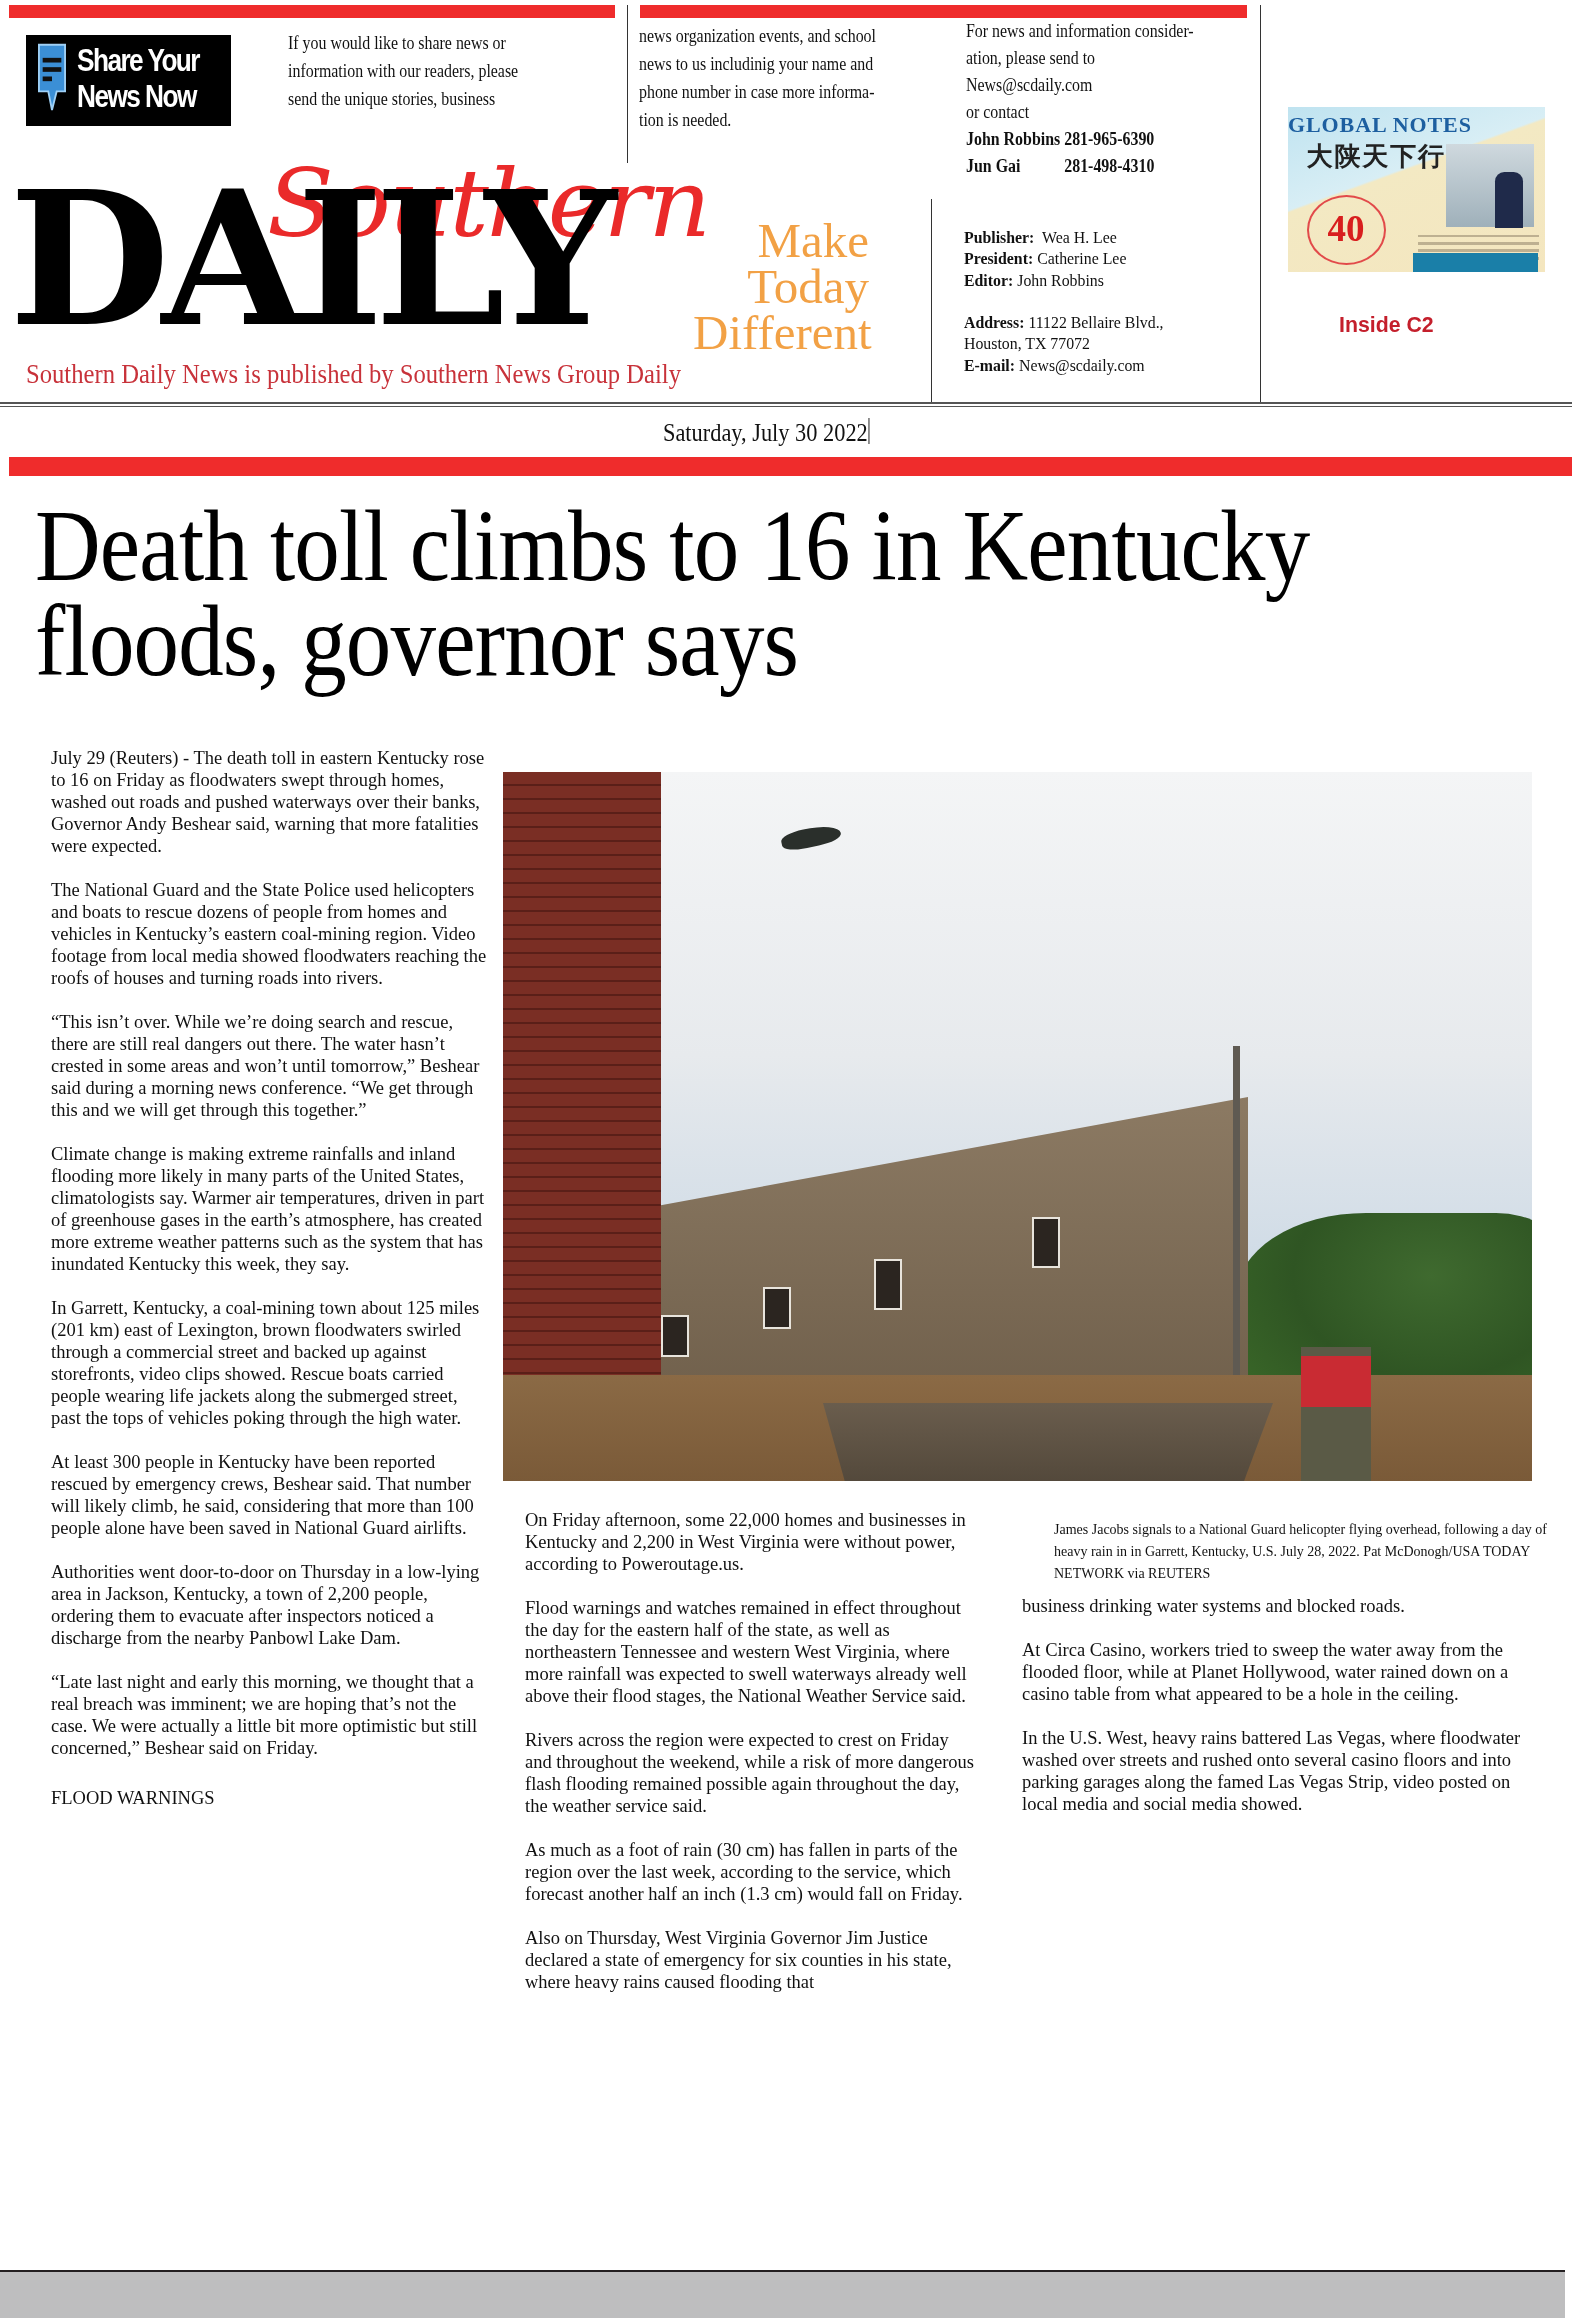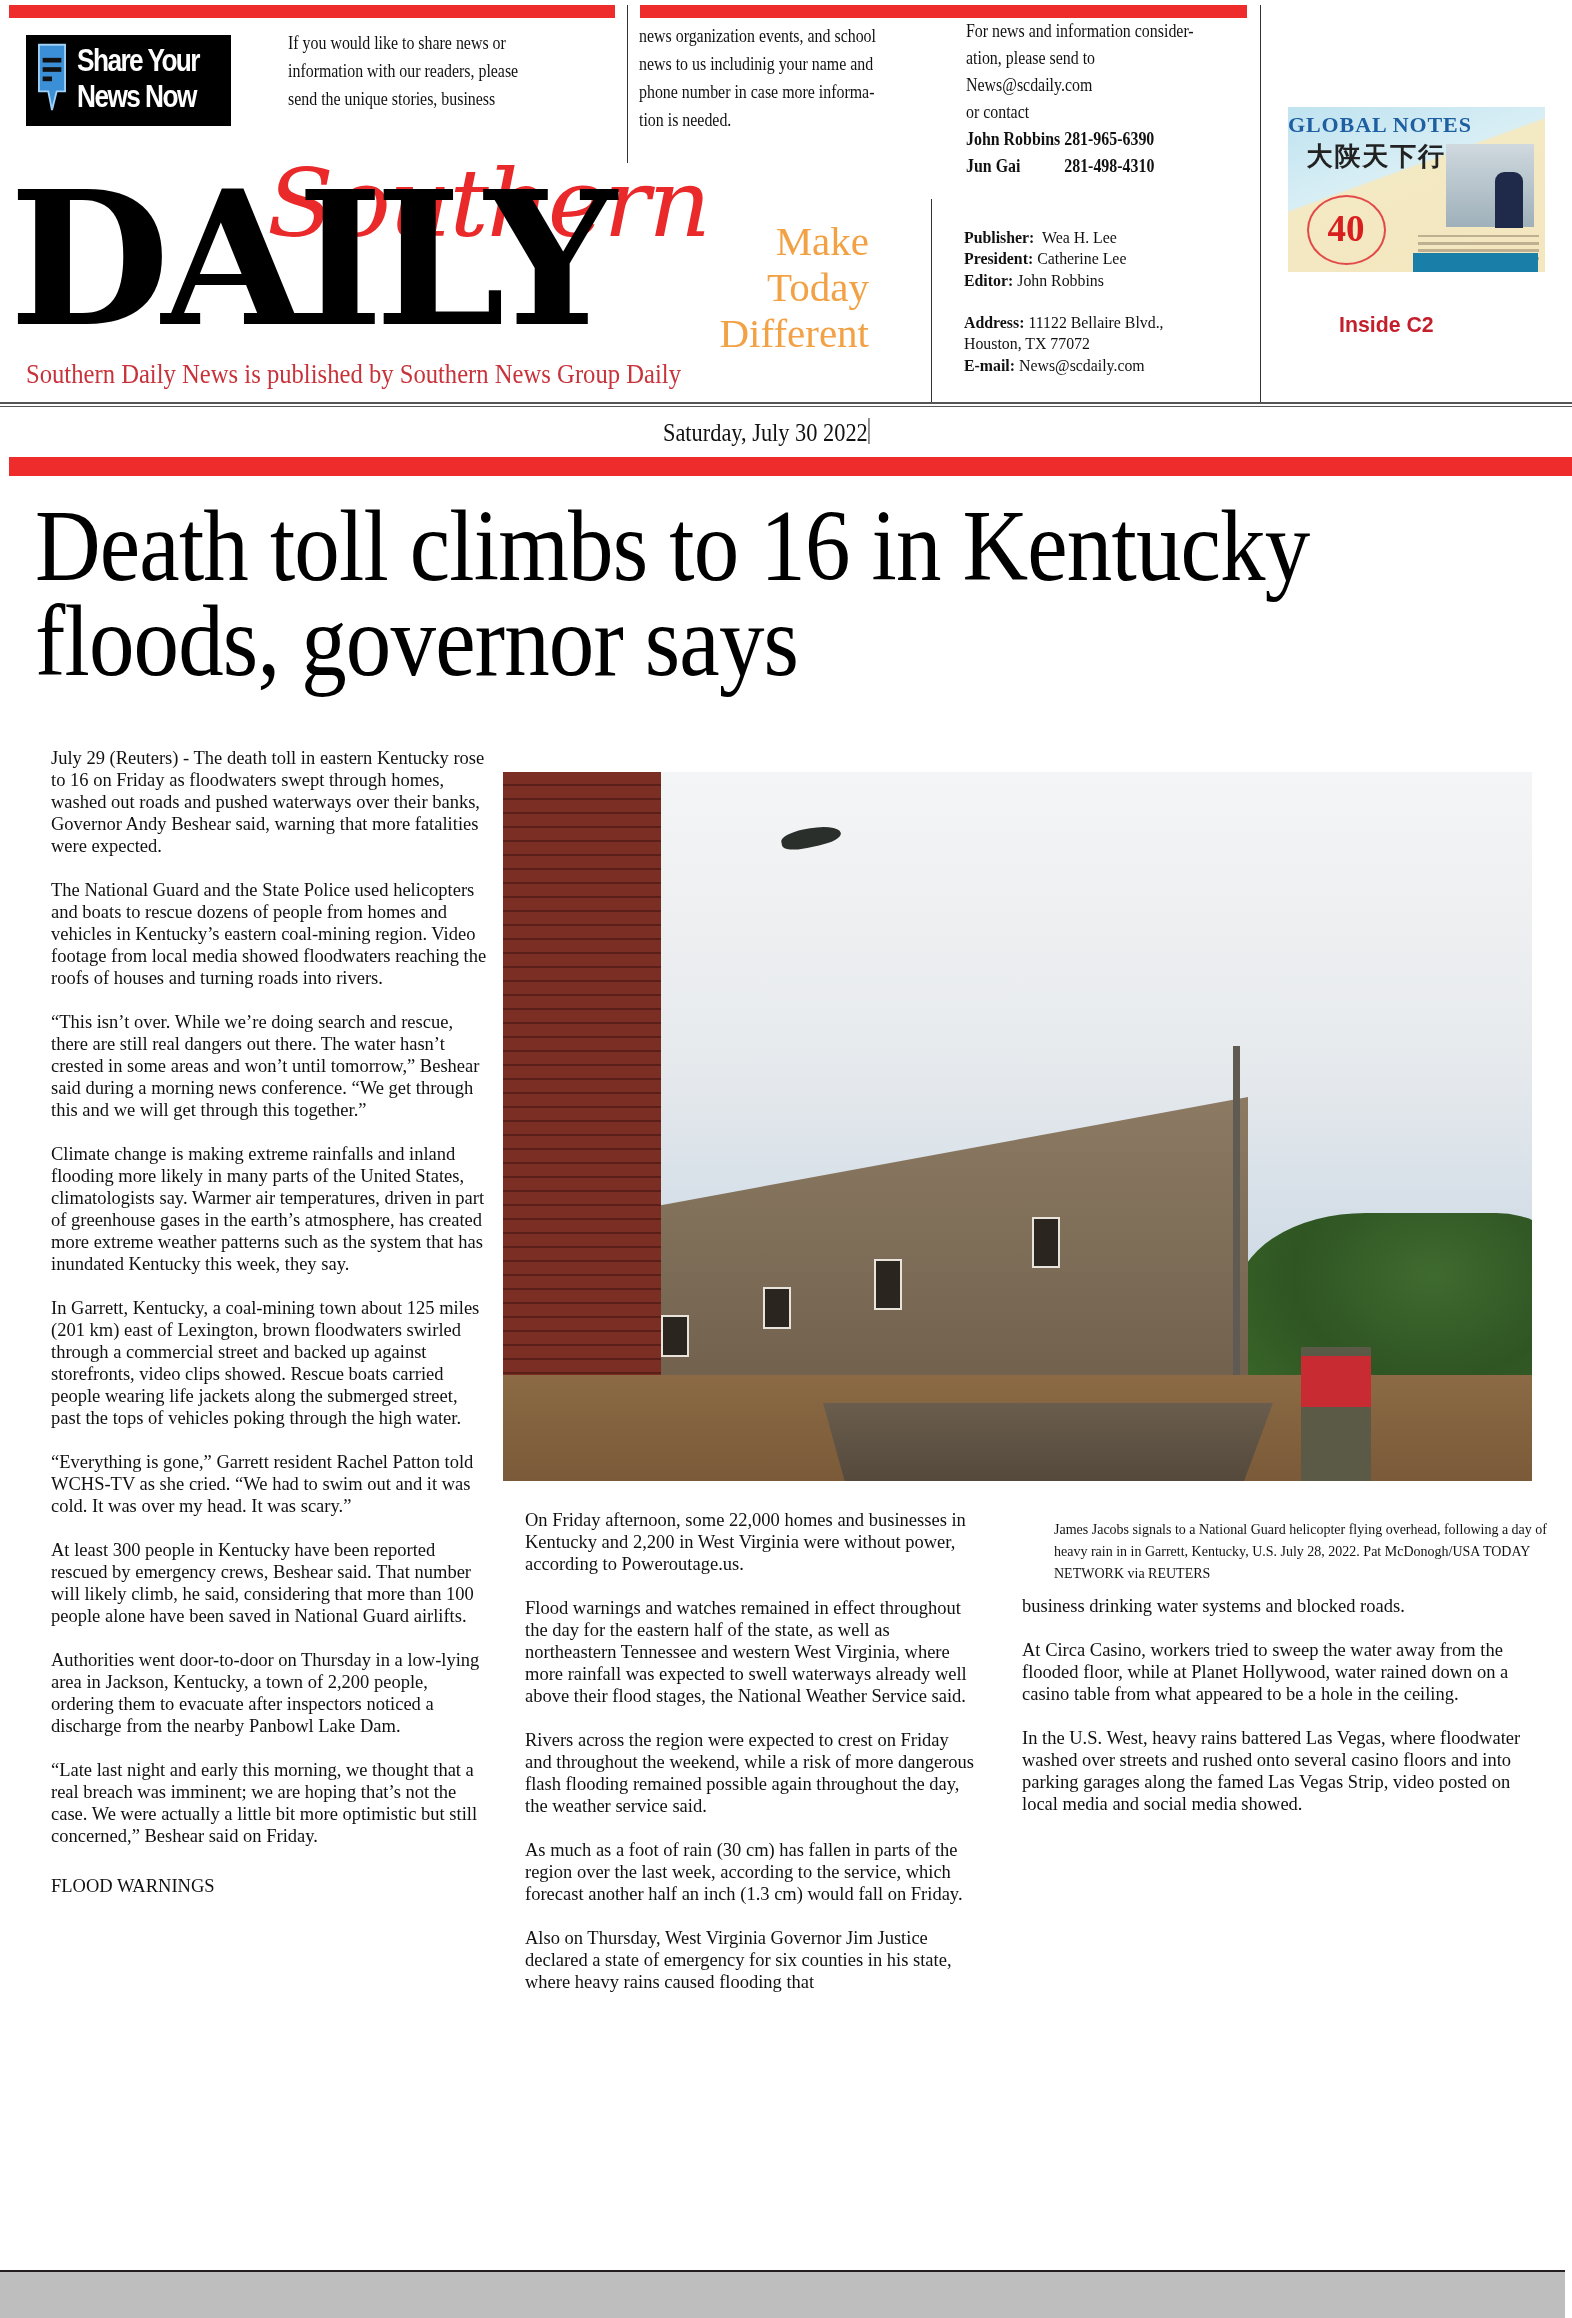--- a/index.html
+++ b/index.html
@@ -13,21 +13,21 @@
   .hline { position: absolute; height: 1.9px; background: #555; }
 
   .share-logo { left: 26.4px; top: 35px; width: 205px; height: 91px; background: #000; }
   .share-logo .bubble { position: absolute; left: 11px; top: 6.5px; width: 30px; height: 69px; }
   .share-logo .txt { position: absolute; left: 51px; top: 7.4px; color: #fff; font-family: "Liberation Sans", sans-serif; font-weight: bold; font-size: 32px; line-height: 36px; letter-spacing: -1.9px; transform: scaleX(0.82); transform-origin: left top; }
 
   .hdr-text { font-size: 18.5px; line-height: 28px; transform: scaleX(0.86); transform-origin: left top; white-space: nowrap; }
 
   .logo-southern { left: 267px; top: 158px; color: #ea2a2a; font-family: "DejaVu Serif", serif; font-style: italic; font-size: 93px; line-height: 93px; transform: scaleX(1.05); transform-origin: left top; letter-spacing: -1.9px; }
   .logo-daily { left: 9.3px; top: 183px; color: #000; font-family: "DejaVu Serif", serif; font-weight: bold; font-size: 185px; line-height: 153px; transform: scaleX(1.0) scaleY(1.0); transform-origin: left top; letter-spacing: -8.3px; }
-  .logo-slogan { left: 693px; top: 218px; color: #f2a145; font-family: "Liberation Serif", serif; font-size: 41px; line-height: 46px; text-align: right; width: 176px; }
+  .logo-slogan { left: 693px; top: 218px; color: #f2a145; font-family: "Liberation Serif", serif; font-size: 49px; line-height: 46px; text-align: right; width: 176px; }
   .logo-sub { left: 25.5px; top: 358px; color: #c8323a; font-size: 28px; line-height: 32px; white-space: nowrap; transform: scaleX(0.88); transform-origin: left top; }
 
   .pub-block { left: 964px; top: 227px; font-size: 17.6px; line-height: 21.3px; transform: scaleX(0.9); transform-origin: left top; white-space: nowrap; }
   .pub-block b { font-weight: bold; }
 
   .global-notes { left: 1288px; top: 107px; width: 257px; height: 165px; overflow: hidden;
     background: linear-gradient(160deg, #bfe3f0 0%, #d8eef5 40%, #f3e9c3 41%, #f4e6bf 100%); }
   .gn-title { position: absolute; left: 0; top: 4.6px; color: #1d5fa0; font-family: "Liberation Serif", serif; font-weight: bold; font-size: 22px; letter-spacing: 0.9px; white-space: nowrap; }
   .gn-cn { position: absolute; left: 18.5px; top: 32px; color: #222; font-size: 26px; font-weight: bold; letter-spacing: 1.9px; }
   .gn-badge { position: absolute; left: 18.5px; top: 88px; width: 79px; height: 70px; border-radius: 50%; border: 2.8px solid #e24a4a; color: #d81e1e; font-size: 37px; font-weight: bold; text-align: center; line-height: 64px; }
@@ -167,21 +167,20 @@
   <div>Death toll climbs to 16 in Kentucky</div>
   <div>floods, governor says</div>
 </div>
 
 <div class="col col-left">
   <p>July 29 (Reuters) - The death toll in eastern Kentucky rose to 16 on Friday as floodwaters swept through homes, washed out roads and pushed waterways over their banks, Governor Andy Beshear said, warning that more fatalities were expected.</p>
   <p>The National Guard and the State Police used helicopters and boats to rescue dozens of people from homes and vehicles in Kentucky’s eastern coal-mining region. Video footage from local media showed floodwaters reaching the roofs of houses and turning roads into rivers.</p>
   <p>“This isn’t over. While we’re doing search and rescue, there are still real dangers out there. The water hasn’t crested in some areas and won’t until tomorrow,” Beshear said during a morning news conference. “We get through this and we will get through this together.”</p>
   <p>Climate change is making extreme rainfalls and inland flooding more likely in many parts of the United States, climatologists say. Warmer air temperatures, driven in part of greenhouse gases in the earth’s atmosphere, has created more extreme weather patterns such as the system that has inundated Kentucky this week, they say.</p>
   <p>In Garrett, Kentucky, a coal-mining town about 125 miles (201 km) east of Lexington, brown floodwaters swirled through a commercial street and backed up against storefronts, video clips showed. Rescue boats carried people wearing life jackets along the submerged street, past the tops of vehicles poking through the high water.</p>
-  <p>“Everything is gone,” Garrett resident Rachel Patton told WCHS-TV as she cried. “We had to swim out and it was cold. It was over my head. It was scary.”</p>
   <p>At least 300 people in Kentucky have been reported rescued by emergency crews, Beshear said. That number will likely climb, he said, considering that more than 100 people alone have been saved in National Guard airlifts.</p>
   <p>Authorities went door-to-door on Thursday in a low-lying area in Jackson, Kentucky, a town of 2,200 people, ordering them to evacuate after inspectors noticed a discharge from the nearby Panbowl Lake Dam.</p>
   <p>“Late last night and early this morning, we thought that a real breach was imminent; we are hoping that’s not the case. We were actually a little bit more optimistic but still concerned,” Beshear said on Friday.</p>
   <p class="sub-head">FLOOD WARNINGS</p>
 </div>
 
 <div class="abs photo">
   <div class="ph-sky"></div>
   <div class="ph-hills"></div>
   <div class="ph-building"></div>

